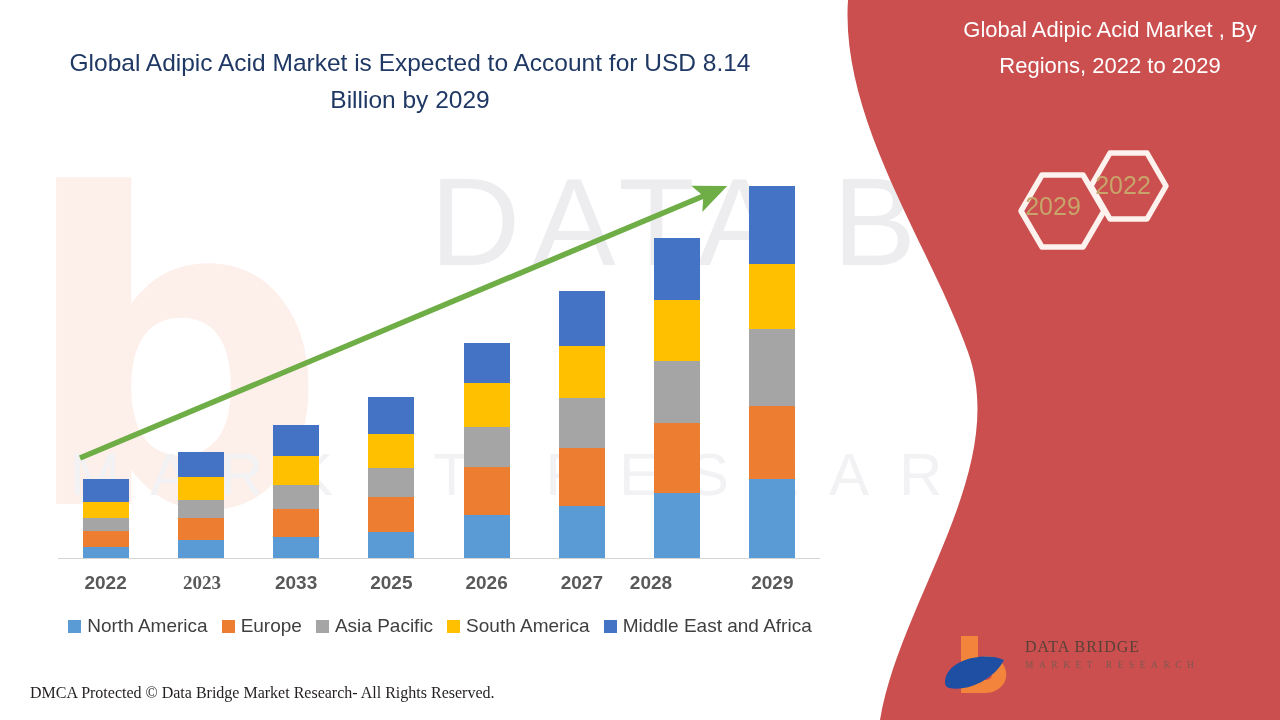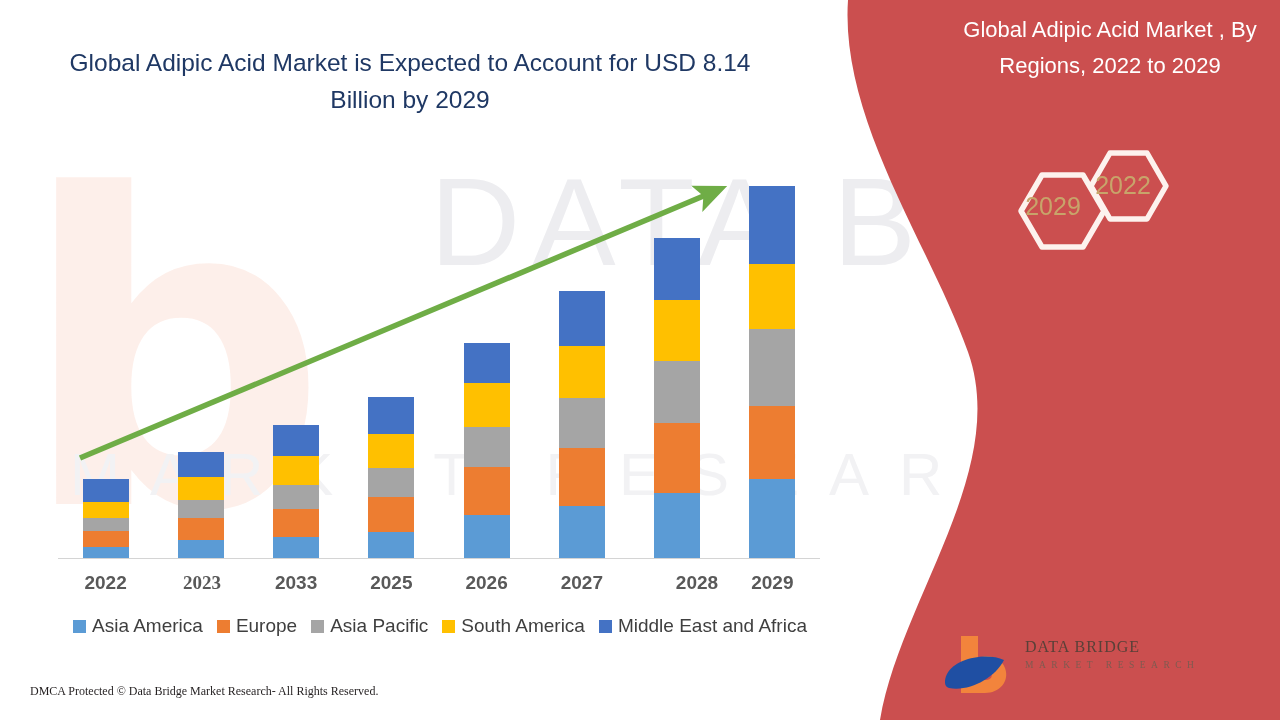--- a/index.html
+++ b/index.html
@@ -61,21 +61,21 @@
     display:flex; align-items:center; justify-content:center; gap:14px;
     white-space:nowrap;
   }
   .legend-item { display:flex; align-items:center; gap:6px; }
   .legend-swatch { width:13px; height:13px; display:inline-block; }
   .legend-label { font-size:19px; color:#3f3f3f; }
 
   
   .footer-left {
     position:absolute; left:30px; top:684px;
-    font-size:12px; color:#231f20;
+    font-size:16px; color:#231f20;
     font-family:"Liberation Serif", serif;
   }
   .footer-right {
     position:absolute; left:460px; top:686px;
     font-size:11.5px; color:#231f20;
     font-family:"Liberation Serif", serif;
   }
 
   
   .right-panel {
@@ -186,28 +186,28 @@
     <line x1="22" y1="288" x2="655" y2="22" stroke="#6FAD46" stroke-width="5.5" marker-end="url(#ah)"></line>
   </svg>
 
   <div class="xlabels">
       <div class="xlabel" style="left: 12.625px;">2022</div>
       <div class="xlabel" style="left: 109px; font-family: Liberation Serif, serif;">2023</div>
       <div class="xlabel" style="left: 203.125px;">2033</div>
       <div class="xlabel" style="left: 298.375px;">2025</div>
       <div class="xlabel" style="left: 393.625px;">2026</div>
       <div class="xlabel" style="left: 488.875px;">2027</div>
-      <div class="xlabel" style="left: 604px; text-align: center;">2028</div>
+      <div class="xlabel" style="left: 558px; text-align: center;">2028</div>
       <div class="xlabel" style="left: 679.375px;">2029</div>
     </div>
 
   <div class="legend">
       <div class="legend-item">
         <span class="legend-swatch" style="background: rgb(91, 155, 213);"></span>
-        <span class="legend-label">Asia America</span>
+        <span class="legend-label">North America</span>
       </div>
       <div class="legend-item">
         <span class="legend-swatch" style="background: rgb(237, 125, 49);"></span>
         <span class="legend-label">Europe</span>
       </div>
       <div class="legend-item">
         <span class="legend-swatch" style="background: rgb(165, 165, 165);"></span>
         <span class="legend-label">Asia Pacific</span>
       </div>
       <div class="legend-item">

